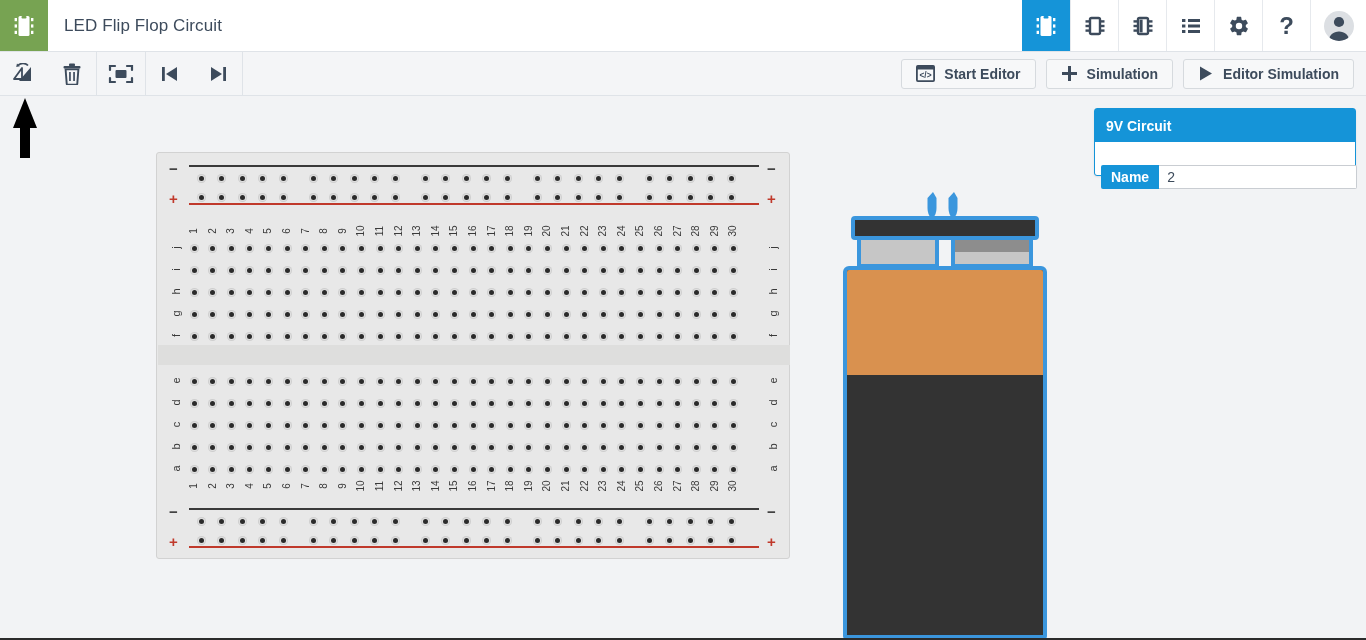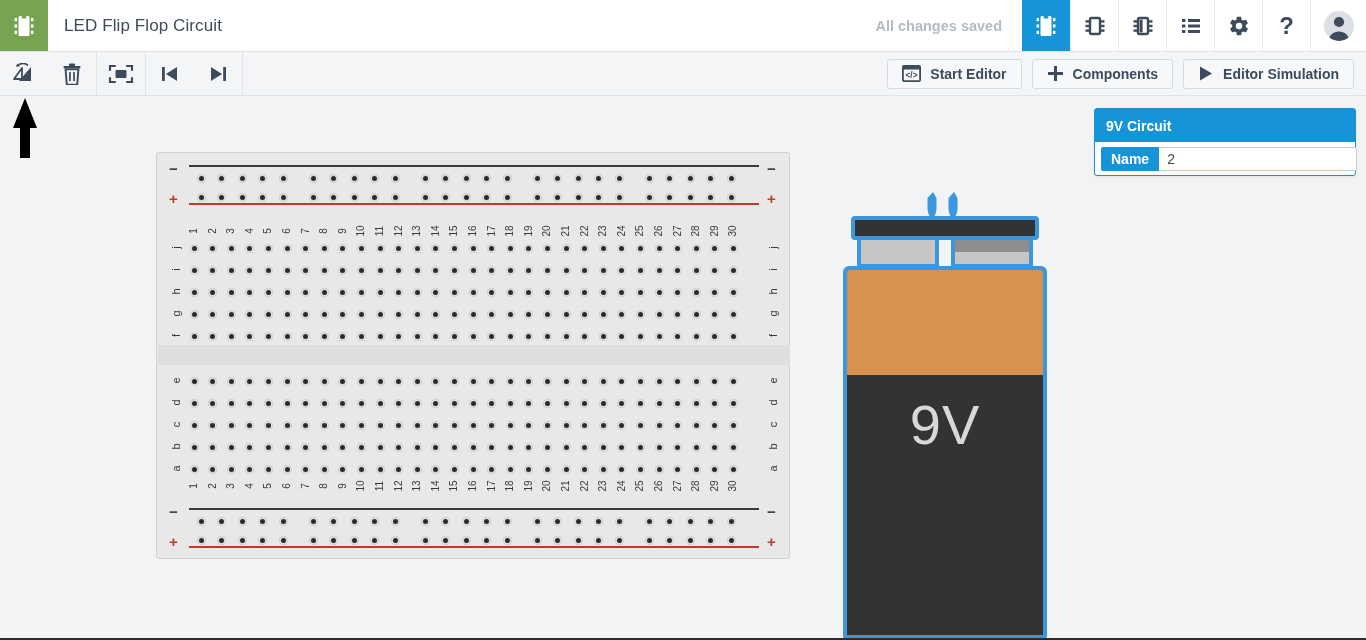--- a/index.html
+++ b/index.html
@@ -147,21 +147,21 @@
   
   .props {
     position: absolute; left: 1094px; top: 108px; width: 262px; height: 68px;
     background: #ffffff; border: 1px solid #1594d8; border-radius: 3px;
     box-shadow: 0 1px 2px rgba(0,0,0,.08);
   }
   .props-head {
     height: 33px; background: #1594d8; display: flex; align-items: center;
     padding-left: 11px; color: #ffffff; font-size: 14px; font-weight: 700;
   }
-  .props-row { padding: 5px 6px 6px 6px; display: flex; align-items: stretch; }
+  .props-row { padding: 23px 6px 6px 6px; display: flex; align-items: stretch; }
   .props-label {
     background: #1594d8; color: #ffffff; font-size: 14px; font-weight: 700;
     padding: 0 10px; display: flex; align-items: center; border-radius: 2px 0 0 2px;
   }
   .props-input {
     flex: 1 1 auto; border: 1px solid #c9cdd2; border-left: none; border-radius: 0 2px 2px 0;
     height: 24px; padding: 0 8px; font-size: 14px; color: #3d4b5c;
     font-family: "Liberation Sans", sans-serif; outline: none; background: #fff;
   }
   .bottom-edge {
@@ -185,21 +185,20 @@
         <rect x="18" y="5" width="2.4" height="3.2" fill="#ffffff"></rect>
         <rect x="18" y="11.4" width="2.4" height="3.2" fill="#ffffff"></rect>
         <rect x="18" y="17.8" width="2.4" height="3.2" fill="#ffffff"></rect>
       </svg>
     </div>
 
     <div class="doc-title">LED Flip Flop Circuit</div>
 
     <div class="topbar-spacer"></div>
 
-    <div class="saved-text">All changes saved</div>
 
     <div class="tbtn active noborder">
       <svg width="22" height="26" viewBox="0 0 22 26">
         <rect x="5.5" y="3" width="11" height="20" rx="1.5" fill="#ffffff"></rect>
         <rect x="8.5" y="3" width="5" height="2.6" rx="1" fill="#1594d8"></rect>
         <rect x="1.6" y="5" width="2.4" height="3.2" fill="#ffffff"></rect>
         <rect x="1.6" y="11.4" width="2.4" height="3.2" fill="#ffffff"></rect>
         <rect x="1.6" y="17.8" width="2.4" height="3.2" fill="#ffffff"></rect>
         <rect x="18" y="5" width="2.4" height="3.2" fill="#ffffff"></rect>
         <rect x="18" y="11.4" width="2.4" height="3.2" fill="#ffffff"></rect>
@@ -323,21 +322,21 @@
         <text x="9.5" y="13.2" font-size="8.4" font-family="'Liberation Sans',sans-serif" fill="#3d4b5c" text-anchor="middle" font-weight="700">&lt;/&gt;</text>
       </svg>
       <span>Start Editor</span>
     </div>
 
     <div class="t2btn">
       <svg width="17" height="17" viewBox="0 0 17 17">
         <rect x="7" y="1" width="3" height="15" fill="#3d4b5c"></rect>
         <rect x="1" y="7" width="15" height="3" fill="#3d4b5c"></rect>
       </svg>
-      <span>Components</span>
+      <span>Simulation</span>
     </div>
 
     <div class="t2btn">
       <svg width="16" height="17" viewBox="0 0 16 17">
         <path d="M2 1.5 L2 15.5 L14 8.5 Z" fill="#3d4b5c"></path>
       </svg>
       <span>Editor Simulation</span>
     </div>
   </div>
 
@@ -1653,21 +1652,20 @@
       </svg>
 
       <div class="bat-term-l"></div>
       <div class="bat-term-r">
         <div class="bat-term-r-top" style="left:0;top:-4px;width:74px;height:18px;"></div>
       </div>
       <div class="bat-cap"></div>
 
       <div class="bat-body">
         <div class="bat-orange"></div>
-        <div class="bat-9v">9V</div>
       </div>
     </div>
   </div>
 
   <div class="props">
     <div class="props-head">9V Circuit</div>
     <div class="props-row">
       <div class="props-label">Name</div>
       <input class="props-input" type="text" value="2" style="">
     </div>

